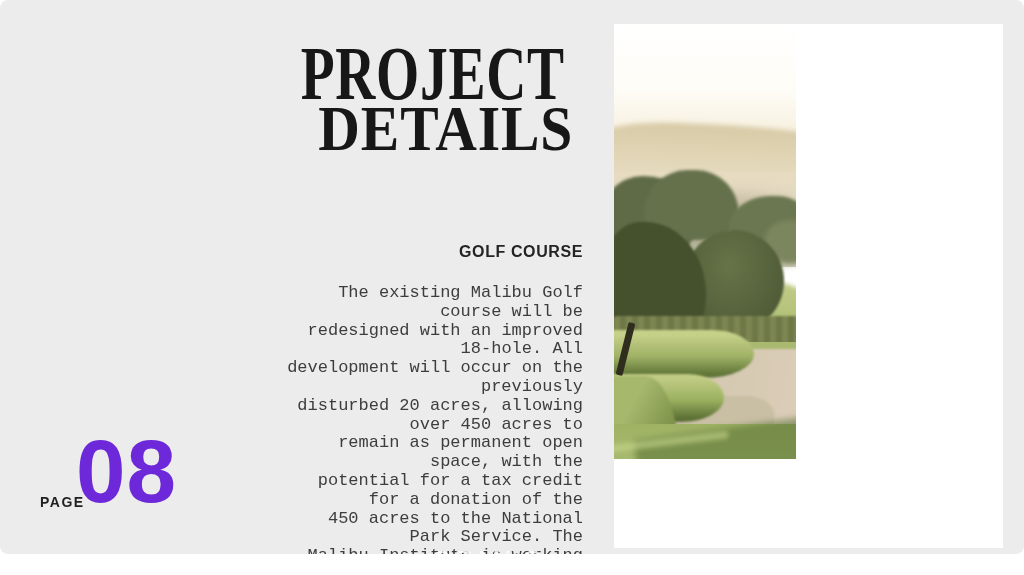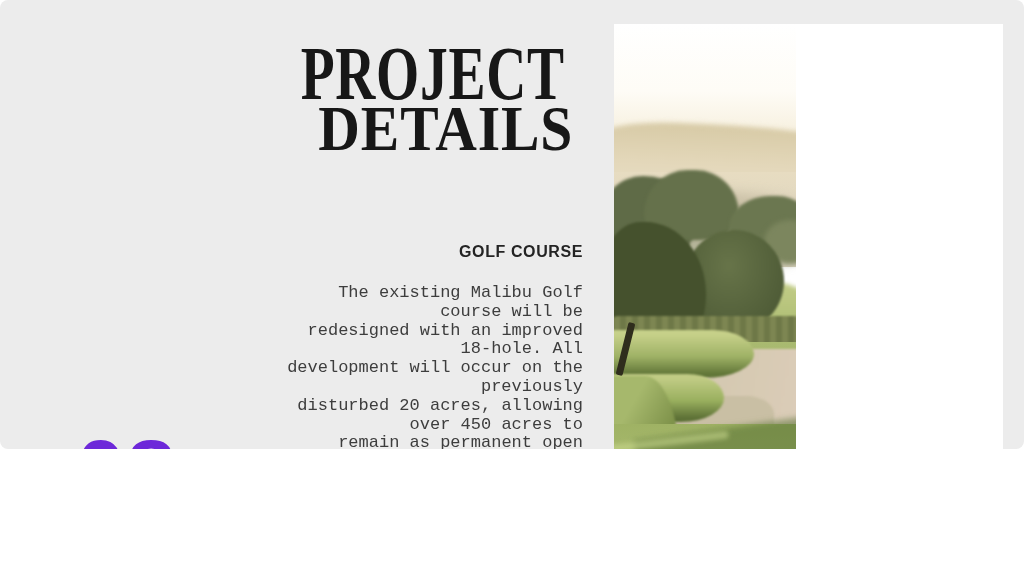--- a/index.html
+++ b/index.html
@@ -1,17 +1,17 @@
 <!DOCTYPE html>
 <html><head>
 <meta charset="utf-8">
 <style>
   html,body{margin:0;padding:0;background:#fff;}
   .page{
-    position:relative;width:1024px;height:449px;overflow:hidden;
+    position:relative;width:1024px;height:554px;overflow:hidden;
     background:#ececec;border-radius:8px;
     font-family:"Liberation Sans",sans-serif;
   }
   
   .title-line{
     position:absolute;font-family:"Liberation Serif",serif;font-weight:700;
     color:#171717;white-space:nowrap;
   }
   .title-line.l1{top:35px;right:459px;font-size:76px;line-height:76px;letter-spacing:1px;
     transform:scaleX(.73);transform-origin:100% 50%;}

